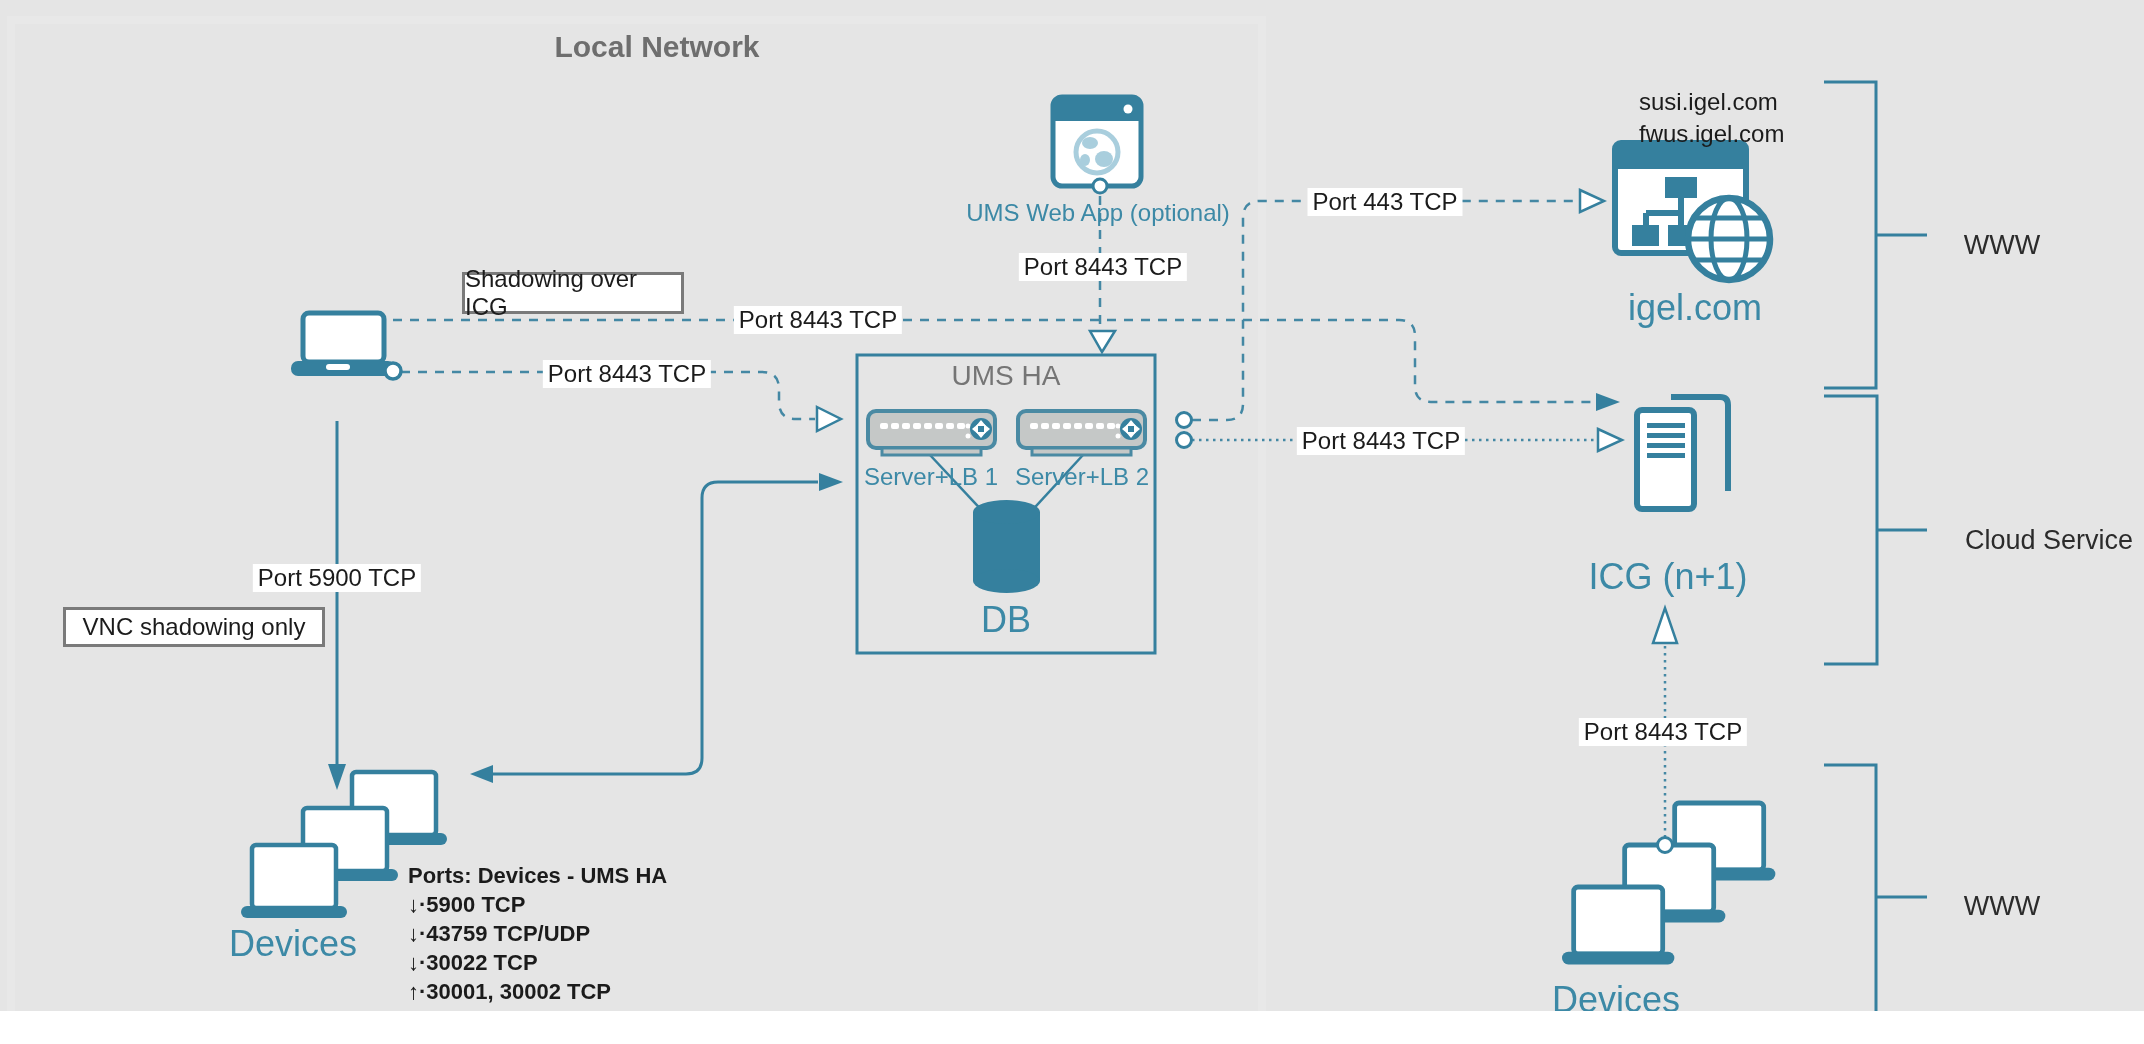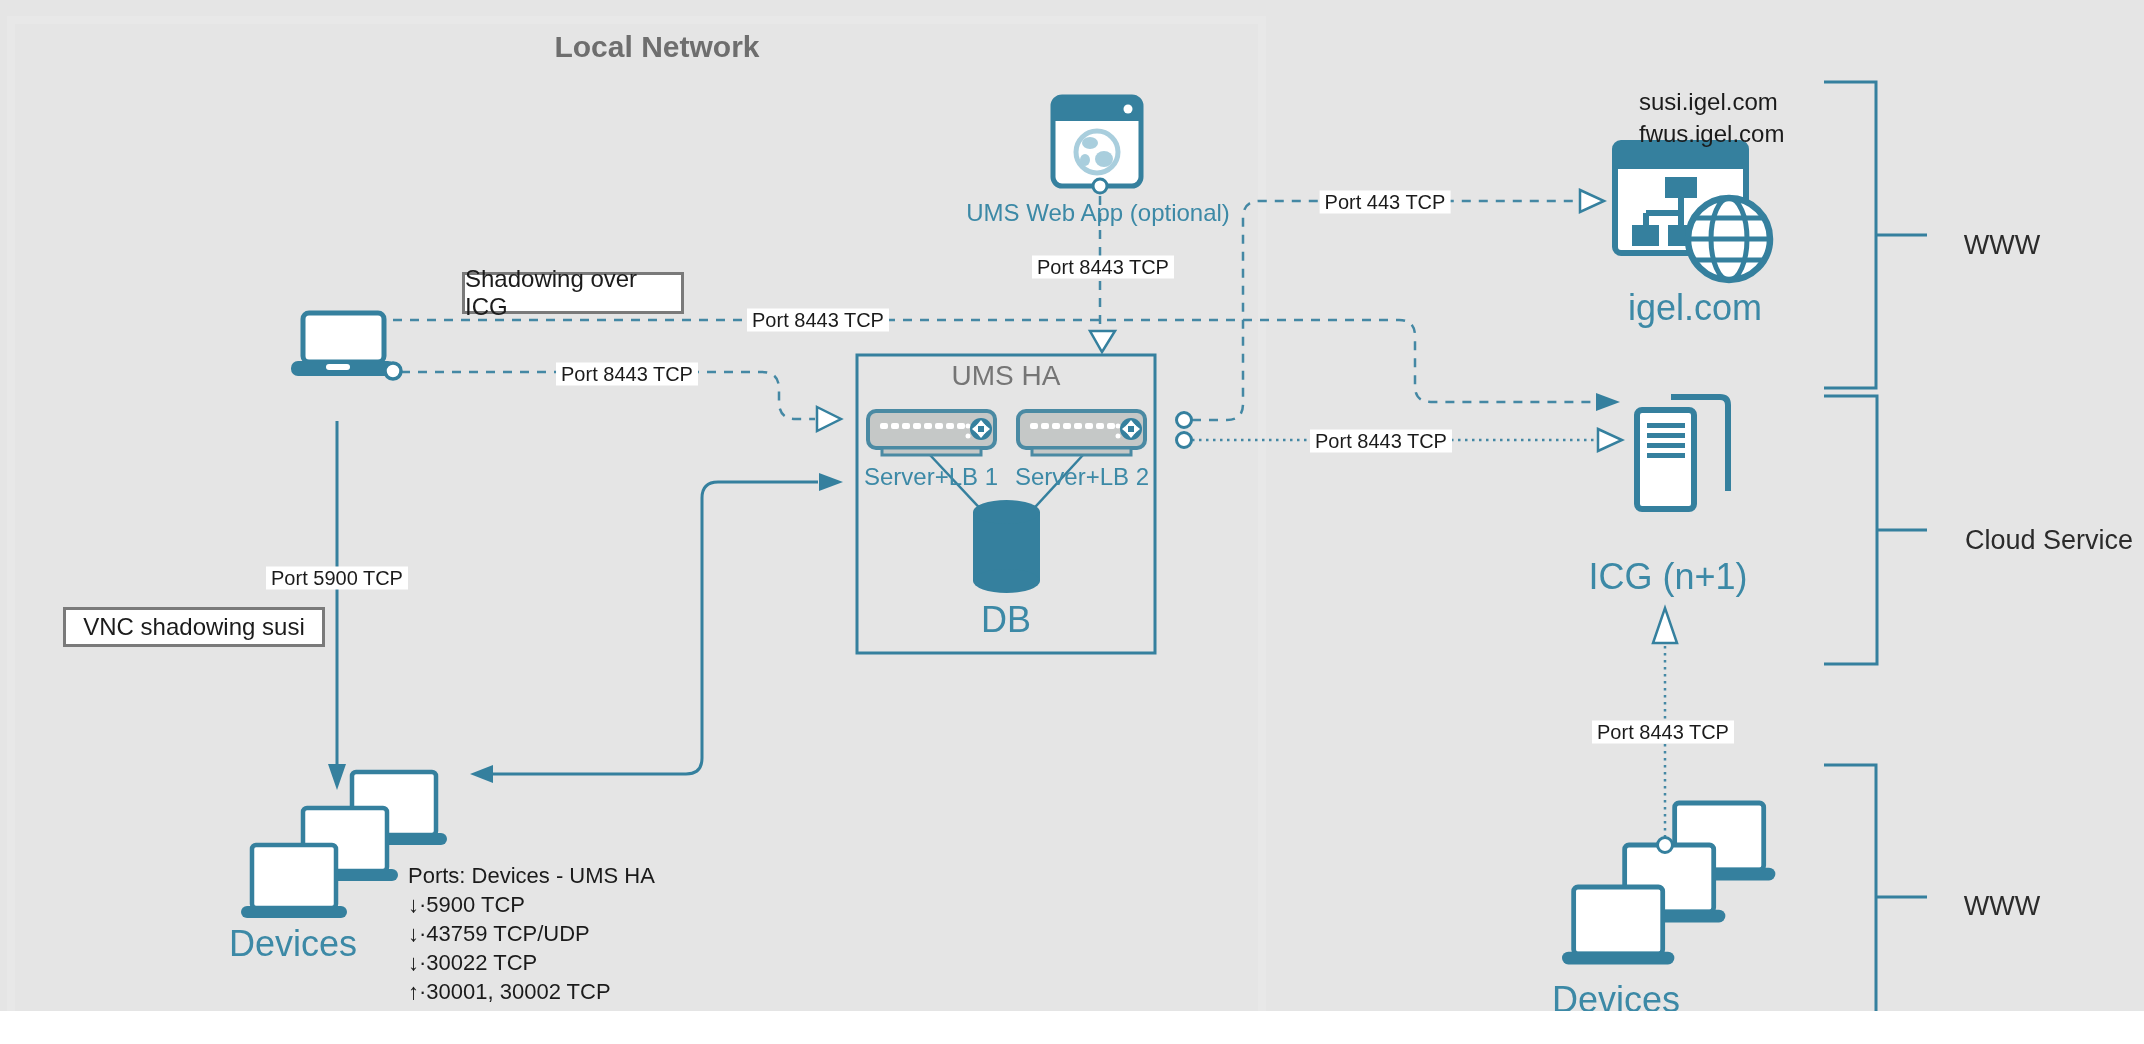--- a/index.html
+++ b/index.html
@@ -8,31 +8,31 @@
     font-family:"Liberation Sans", sans-serif;
   }
   .ln-box{
     position:absolute;left:7px;top:16px;width:1243px;height:1008px;
     border:8px solid #e8e8e8;background:transparent;
   }
   svg.layer{position:absolute;left:0;top:0;}
   .lbl{position:absolute;transform:translate(-50%,-50%);white-space:nowrap;}
   .title{font-size:30px;font-weight:bold;color:#6e6e6e;}
   .subtitle{font-size:28px;color:#757575;}
-  .port{background:#fff;padding:0 5px;font-size:20px;color:#1b1b1b;}
+  .port{background:#fff;padding:0 5px;font-size:24px;color:#1b1b1b;}
   .node-lbl{color:#3c89a6;font-size:24px;}
   .node-lbl.big{font-size:36px;}
   .zone{font-size:27px;color:#2b2b2b;margin-top:9px;}
   .note{
     position:absolute;background:#fff;border:3px solid #7a7a7a;
     display:flex;align-items:center;justify-content:center;
     font-size:24px;color:#1b1b1b;
   }
   .domains{position:absolute;left:1619px;top:86px;font-size:24px;line-height:32px;color:#1b1b1b;margin-left:20px;}
-  .ports-info{position:absolute;left:408px;top:861px;font-size:22px;line-height:29px;color:#1b1b1b;}
+  .ports-info{position:absolute;left:408px;top:861px;font-size:22px;line-height:29px;color:#1b1b1b;font-weight:bold;}
 </style>
 </head>
 <body>
 
 <div class="canvas">
 
   <div class="ln-box"></div>
 
   <svg class="layer" width="2144" height="1044" viewBox="0 0 2144 1044">
     <defs>
@@ -217,21 +217,21 @@
 
   <div class="domains">
     <div>susi.igel.com</div>
     <div>fwus.igel.com</div>
   </div>
   <div class="lbl node-lbl big" style="left:1695px;top:308px">igel.com</div>
 
   <div class="lbl node-lbl big" style="left:1668px;top:577px">ICG (n+1)</div>
 
   <div class="note" style="left:462px;top:272px;width:216px;height:36px">Shadowing over ICG</div>
-  <div class="note" style="left:63px;top:607px;width:256px;height:34px">VNC shadowing susi</div>
+  <div class="note" style="left:63px;top:607px;width:256px;height:34px">VNC shadowing only</div>
 
   <div class="lbl port" style="left:818px;top:320px">Port 8443 TCP</div>
   <div class="lbl port" style="left:627px;top:374px">Port 8443 TCP</div>
   <div class="lbl port" style="left:1103px;top:267px">Port 8443 TCP</div>
   <div class="lbl port" style="left:1385px;top:202px">Port 443 TCP</div>
   <div class="lbl port" style="left:1381px;top:441px">Port 8443 TCP</div>
   <div class="lbl port" style="left:337px;top:578px">Port 5900 TCP</div>
   <div class="lbl port" style="left:1663px;top:732px">Port 8443 TCP</div>
 
   <div class="ports-info">

